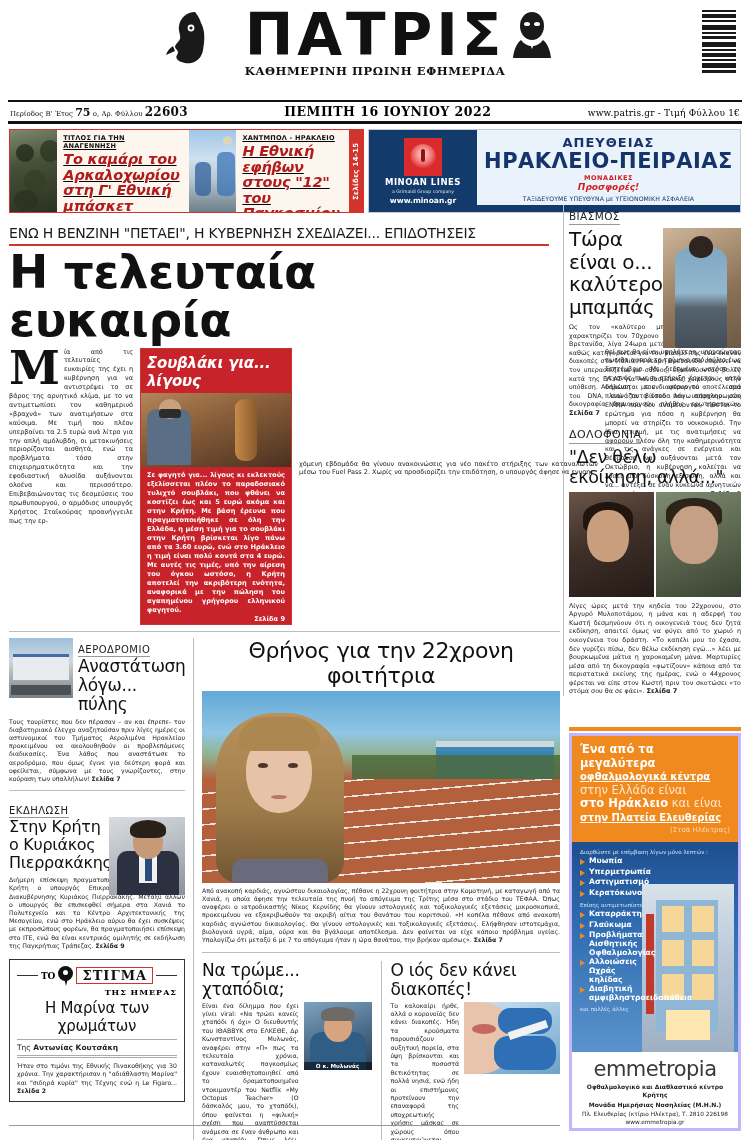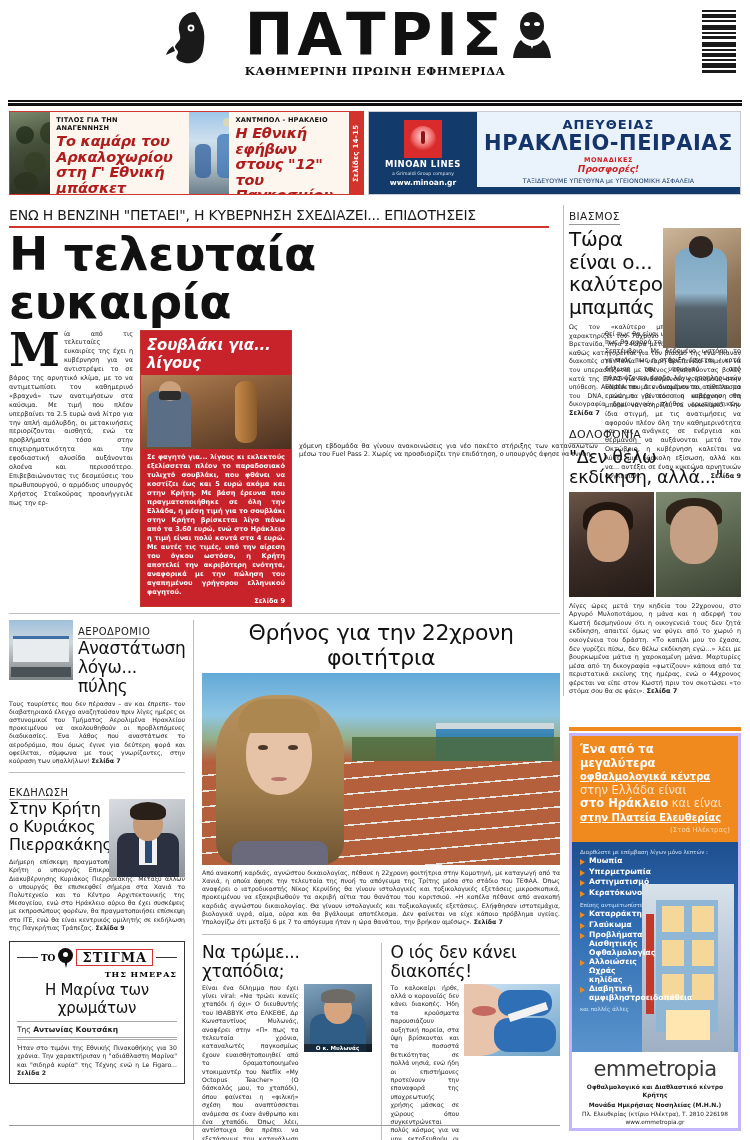--- a/index.html
+++ b/index.html
@@ -44,21 +44,21 @@
   
   .banners { display:flex; gap:4px; padding:5px 9px 0 9px; height:95px; }
   .banner-sports {
     flex:0 0 355px; border:1px solid #d0342c; background:#fdf6ee;
     display:flex; position:relative; overflow:hidden; height:84px;
   }
   .bs-photo { width:82px; height:100%; position:relative; overflow:hidden; }
   .bs-photo.p1 { background:linear-gradient(165deg,#7d8a6e 0%,#46503a 40%,#2b3122 100%); }
   .bs-photo.p2 { background:linear-gradient(180deg,#9fc7e8 0%,#cfe0ee 35%,#b8c7cf 60%,#6d7f8b 100%); }
   .bs-photo .blob { position:absolute; border-radius:50%; opacity:.75; }
-  .bs-text { flex:1; padding:4px 16px 2px 6px; }
+  .bs-text { flex:1; padding:4px 9px 2px 6px;text-decoration:underline; }
   .bs-kicker { font-size:6.6px; font-weight:bold; color:#111; letter-spacing:.2px; margin-bottom:2px; }
   .bs-head { font-size:14.5px; font-weight:bold; font-style:italic; color:#b01b1b; line-height:15.5px; letter-spacing:-.2px; }
   .bs-divider { width:1px; background:#d4cfc6; margin:2px 0; }
   .bs-side {
     width:14px; background:#d0342c; color:#fff; font-size:7px; font-weight:bold;
     writing-mode:vertical-rl; transform:rotate(180deg);
     display:flex; align-items:center; justify-content:center; letter-spacing:.3px;
   }
   .banner-minoan {
     flex:1; border:1px solid #c8ccd2; display:flex; height:84px; background:#eaf2fa;
@@ -289,20 +289,30 @@
       <div class="bar" style="height:5px;margin-bottom:2px"></div>
       <div class="bar" style="height:2px;margin-bottom:2px"></div>
       <div class="bar" style="height:4px;margin-bottom:2px"></div>
       <div class="bar" style="height:2px;margin-bottom:2px"></div>
       <div class="bar" style="height:5px;margin-bottom:2px"></div>
       <div class="bar" style="height:3px;"></div>
     </div>
   </div>
 
   <div class="mast-rule"></div>
+  <div class="mast-info">
+    <div class="left-info">
+      <span>Περίοδος Β' Έτος</span>
+      <span class="big">75</span>
+      <span>ο, Αρ. Φύλλου</span>
+      <span class="num">22603</span>
+    </div>
+    <div class="date">ΠΕΜΠΤΗ 16 ΙΟΥΝΙΟΥ 2022</div>
+    <div class="right-info">www.patris.gr - Τιμή Φύλλου 1€</div>
+  </div>
   <div class="mast-rule2"></div>
 
   <div class="banners">
 
     <div class="banner-sports">
       <div class="bs-photo p1">
         <div class="blob" style="left:6px;top:14px;width:18px;height:18px;background:#1e2a16"></div>
         <div class="blob" style="left:30px;top:10px;width:20px;height:22px;background:#2a3620"></div>
         <div class="blob" style="left:14px;top:40px;width:22px;height:22px;background:#343f26"></div>
         <div class="blob" style="left:48px;top:38px;width:20px;height:20px;background:#222c19"></div>

